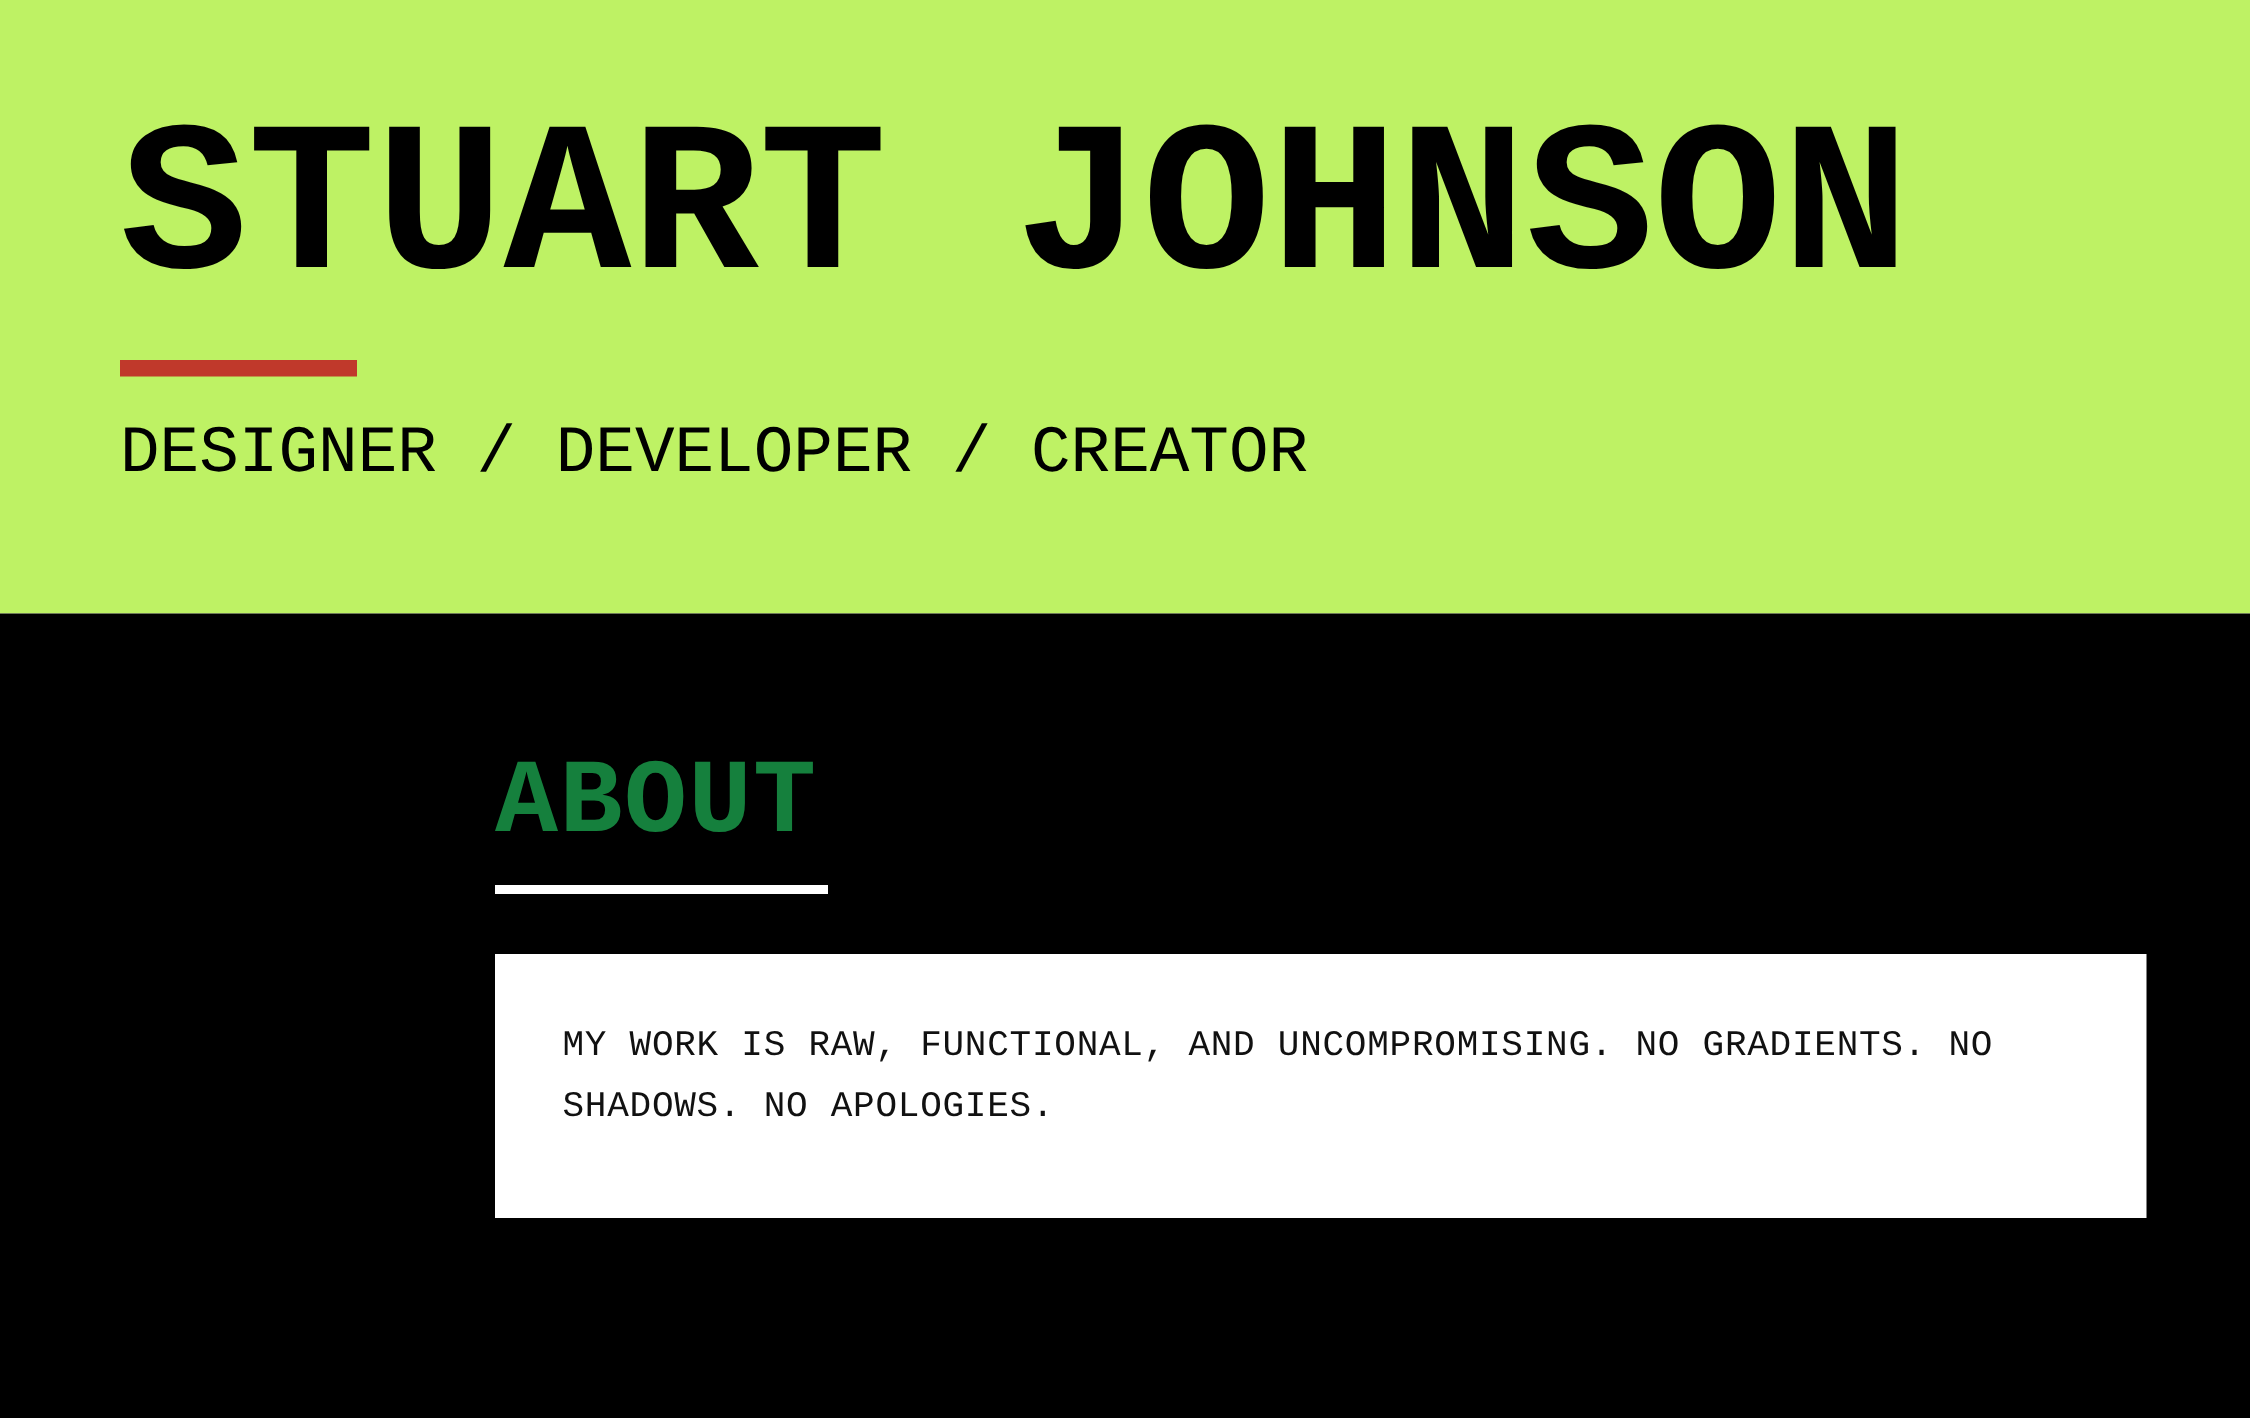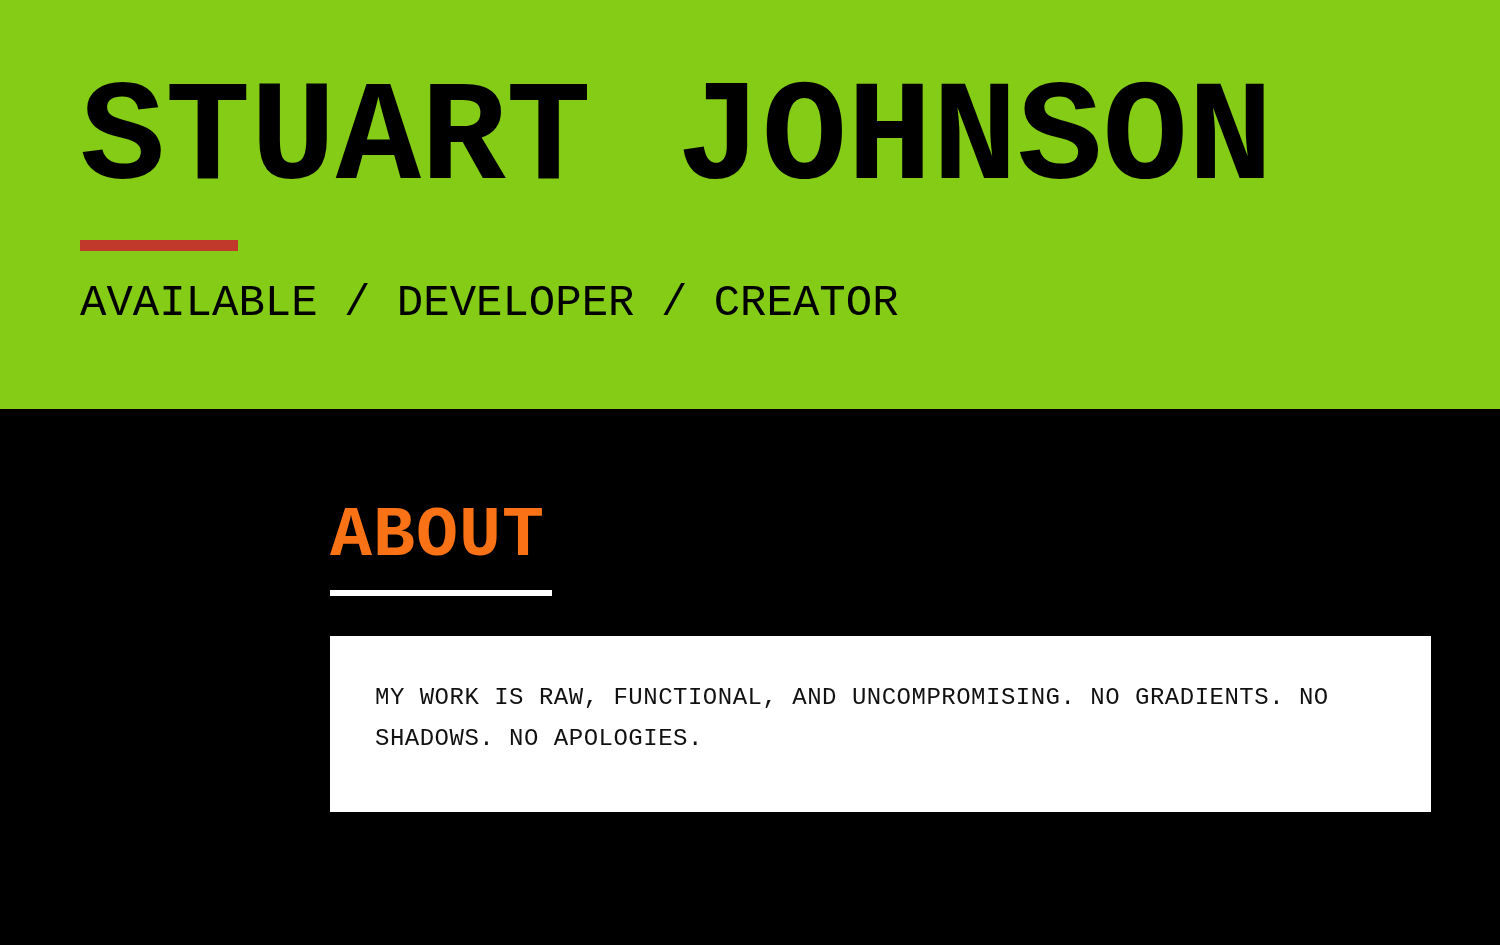--- a/index.html
+++ b/index.html
@@ -5,21 +5,21 @@
   * { margin: 0; padding: 0; box-sizing: border-box; }
   html, body { background: #ffffff; }
   body {
     width: 1500px;
     font-family: "Liberation Mono", "DejaVu Sans Mono", monospace;
     color: #000000;
   }
 
   
   .hero {
-    background: #84cc16;
+    background: #bef264;
     height: 409px;
     padding: 70px 60px 0 80px;
     overflow: hidden;
   }
   .site-title {
     font-size: 142px;
     font-weight: 700;
     line-height: 1;
     white-space: nowrap;
     color: #000000;
@@ -44,21 +44,21 @@
     background: #000000;
     color: #ffffff;
     padding: 93px 69px 0 330px;
     min-height: 560px;
   }
   .about-heading {
     font-size: 70px;
     font-weight: 700;
     line-height: 1;
     letter-spacing: 1px;
-    color: #f97316;
+    color: #15803d;
   }
   .heading-underline {
     width: 222px;
     height: 6px;
     margin-top: 18px;
     background: #ffffff;
   }
   .about-box {
     margin-top: 40px;
     width: 1101px;
@@ -75,21 +75,21 @@
   .about-box p:last-child { margin-bottom: 0; }
 </style>
 </head>
 <body>
 
 <div class="page">
 
   <header class="hero">
     <h1 class="site-title">STUART JOHNSON</h1>
     <div class="accent-bar"></div>
-    <p class="tagline">AVAILABLE / DEVELOPER / CREATOR</p>
+    <p class="tagline">DESIGNER / DEVELOPER / CREATOR</p>
   </header>
 
   <section class="about">
     <h2 class="about-heading">ABOUT</h2>
     <div class="heading-underline"></div>
 
     <div class="about-box">
       <p>MY WORK IS RAW, FUNCTIONAL, AND UNCOMPROMISING. NO GRADIENTS. NO SHADOWS. NO APOLOGIES.</p>
     </div>
   </section>

